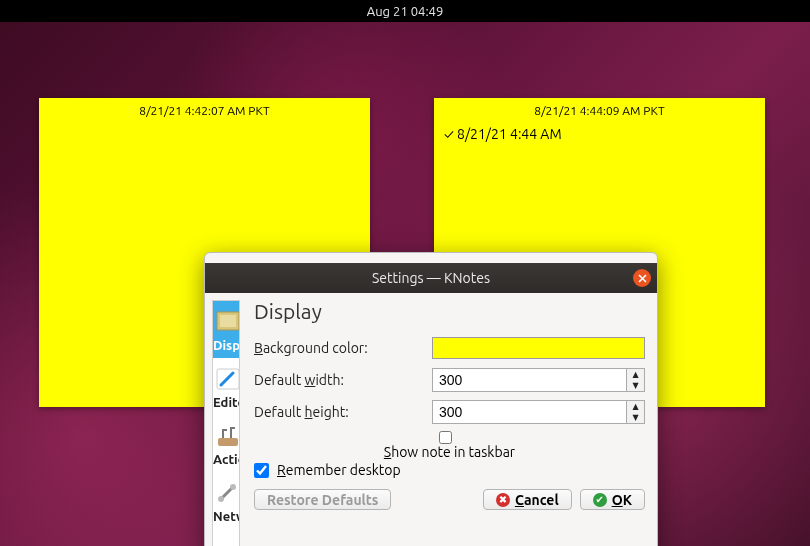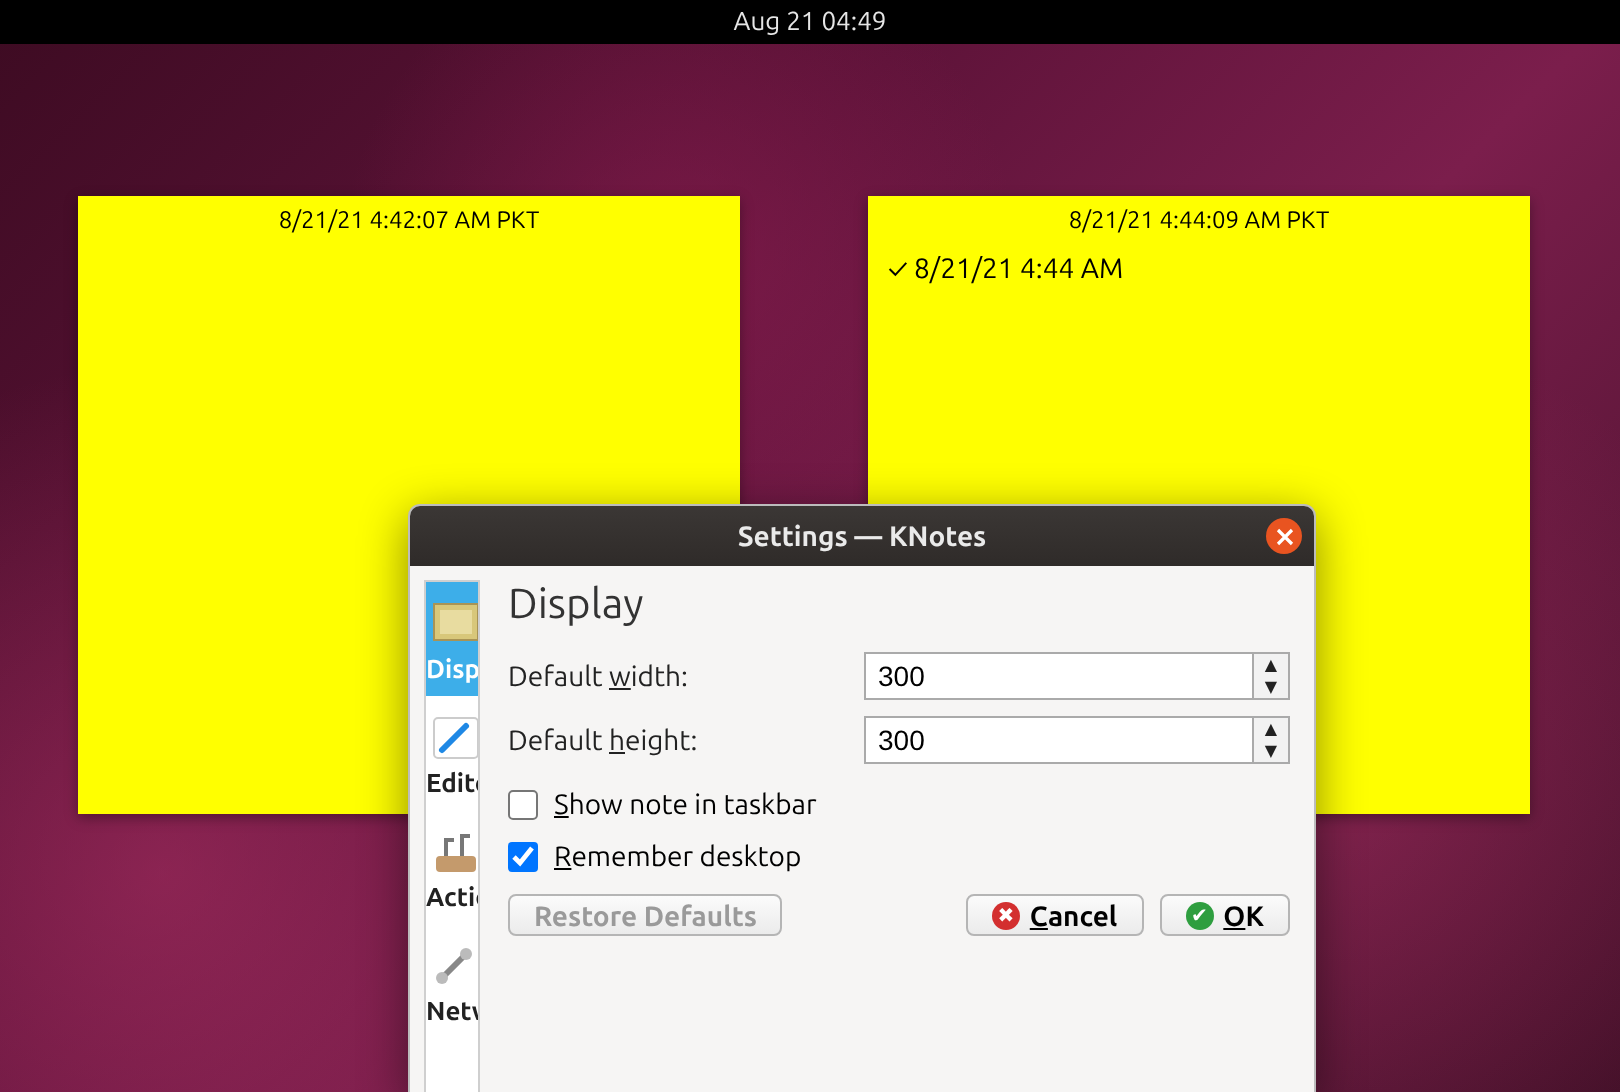--- a/index.html
+++ b/index.html
@@ -35,23 +35,24 @@
   
   .dialog {
     position:absolute; left:204px; top:252px; width:454px;
     background:#f6f5f4; border:1px solid #bcbcbc;
     border-radius:6px 6px 0 0;
     box-shadow:0 6px 24px rgba(0,0,0,.45);
     overflow:hidden;
   }
   .dlg-titlebar {
     height:30px; background:linear-gradient(#3b3735,#2f2b29);
-    color:#eaeaea; font-size:14px; font-weight:700;
+    color:#eaeaea; font-size:14px; font-weight:400;
     display:flex; align-items:center; justify-content:center;
     position:relative;
+    margin-top:10px;
   }
   .closebtn {
     position:absolute; right:6px; top:6px; width:18px; height:18px;
     background:#e95420; border-radius:50%; display:flex;
     align-items:center; justify-content:center; color:#fff; font-size:11px;
     cursor:pointer;
   }
   .dlg-body { display:flex; height:264px;}
   .cat-scroll { width:97px; border:1px solid #cfcfcf; margin:7px 0 0 7px;
     background:#fff; overflow-y:auto; overflow-x:hidden; }
@@ -152,40 +153,44 @@
             </svg>
         </div>
         <div class="cat-label">Network</div>
       </div>
     </div>
 
     <div class="form-area">
       <h2 class="display-h">Display</h2>
 
       <div class="row">
+        <div class="lab"><u>B</u>ackground color:</div>
+        <div class="swatch yellow" title="#ffff00"></div>
+      </div>
+      <div class="row">
         <div class="lab">Default <u>w</u>idth:</div>
         <div class="spin">
           <input value="300" style="">
           <div class="arrows">
               <div>▲</div>
               <div>▼</div>
             </div>
         </div>
       </div>
       <div class="row">
         <div class="lab">Default <u>h</u>eight:</div>
         <div class="spin">
           <input value="300" style="">
           <div class="arrows">
               <div>▲</div>
               <div>▼</div>
             </div>
         </div>
       </div>
-      <div class="chk-row" style="margin-top:4px;">
+      <div class="chk-row" style="margin-top:4px;flex-direction:column;">
         <input type="checkbox" style="">
         <span><u>S</u>how note in taskbar</span>
       </div>
       <div class="chk-row">
         <input type="checkbox" checked="" style="">
         <span><u>R</u>emember desktop</span>
       </div>
 
       <div class="btn-row">
         <div class="btn disabled">

